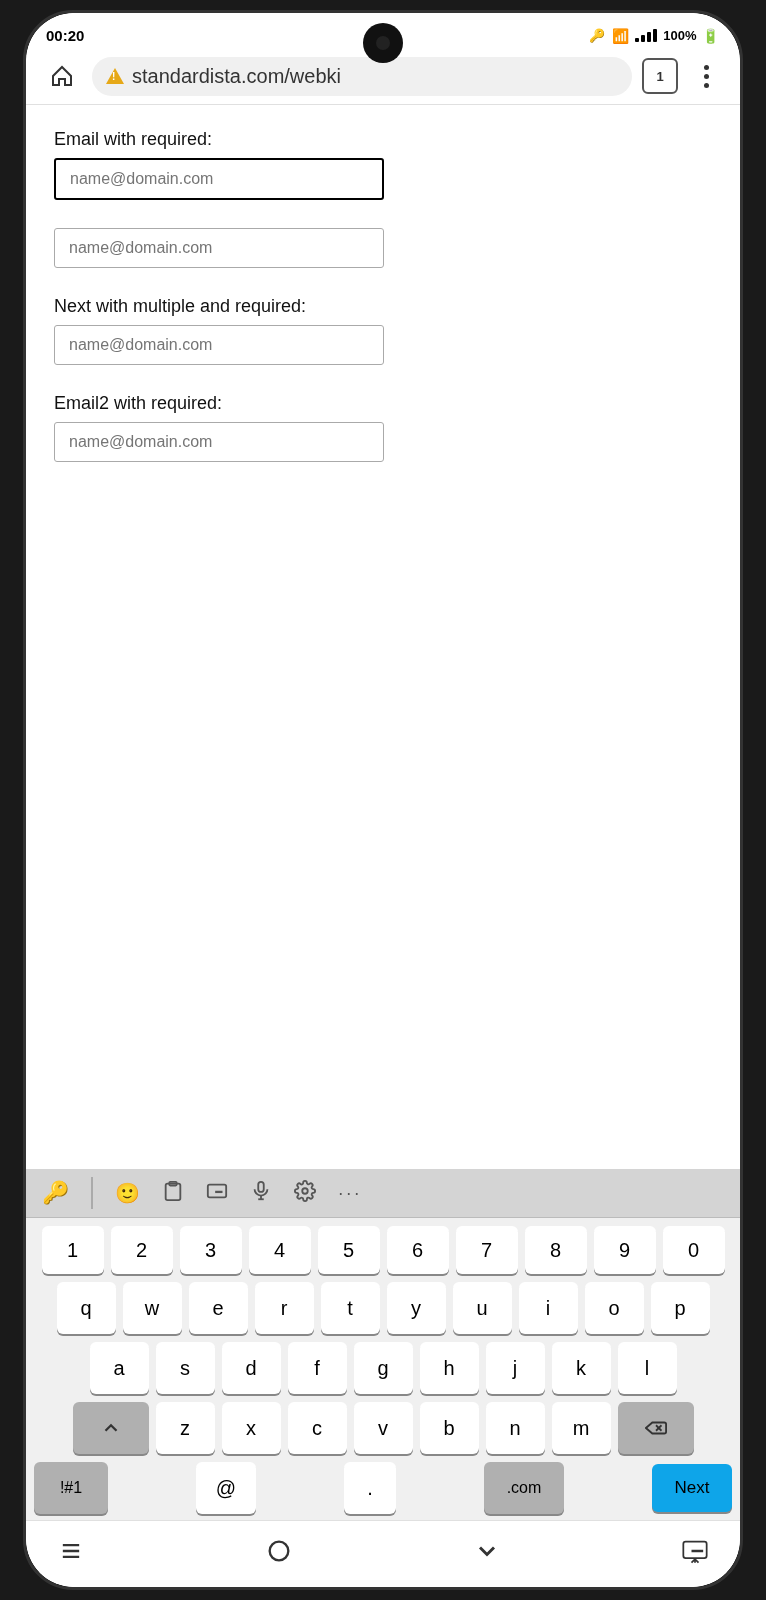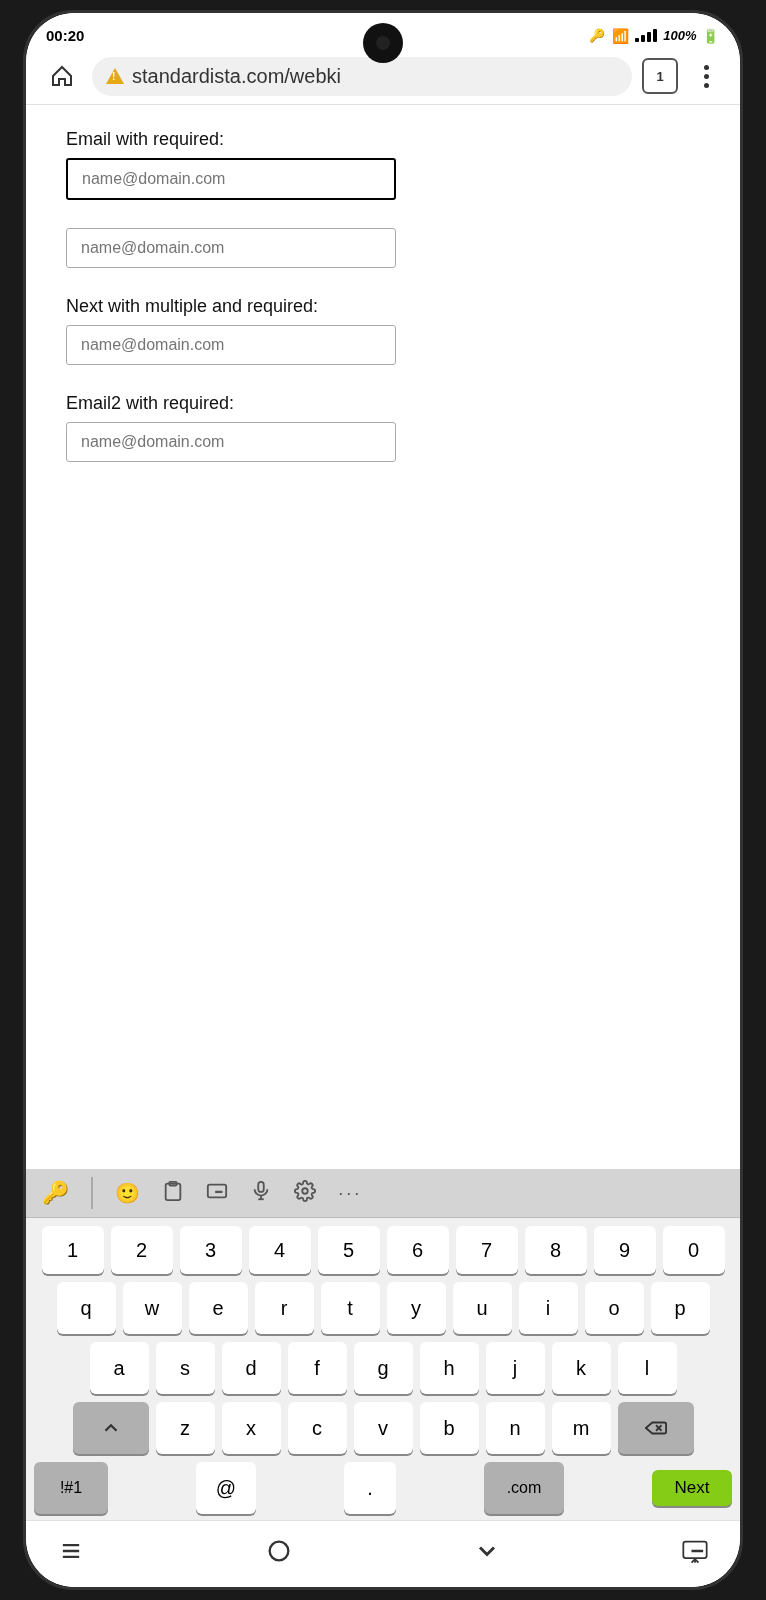--- a/index.html
+++ b/index.html
@@ -147,21 +147,21 @@
       height: 5px;
       background: #333;
       border-radius: 50%;
     }
 
     
     .page-content {
       flex: 1;
       background: #fff;
       overflow: hidden;
-      padding: 24px 40px;
+      padding: 24px 28px;
     }
 
     .form-group {
       margin-bottom: 28px;
     }
 
     .form-label {
       font-size: 18px;
       font-weight: 500;
       color: #111;
@@ -310,23 +310,23 @@
     }
 
     .key-dotcom {
       width: 80px;
       height: 52px;
       font-size: 16px;
     }
 
     .key-next {
       width: 80px;
-      height: 36px;
+      height: 48px;
       font-size: 17px;
-      background: #84cc16;
+      background: #0ea5e9;
     }
 
     
     .bottom-nav {
       background: #fff;
       padding: 10px 20px 16px 20px;
       display: flex;
       justify-content: space-between;
       align-items: center;
       border-top: 1px solid #e0e0e0;
@@ -393,21 +393,21 @@
         <span style="font-size:13px;">🔑</span>
 
         <span class="wifi-icon">📶</span>
 
         <div class="signal-bars">
           <div class="signal-bar" style="height:4px;"></div>
           <div class="signal-bar" style="height:7px;"></div>
           <div class="signal-bar" style="height:10px;"></div>
           <div class="signal-bar" style="height:13px;"></div>
         </div>
-        <span style="font-size:13px; font-weight:600;font-style:italic;">100%</span>
+        <span style="font-size:13px; font-weight:600;">100%</span>
 
         <span style="font-size:14px;">🔋</span>
       </div>
     </div>
 
     <div class="nav-bar">
       <div class="nav-home-btn">
 
         <svg width="24" height="24" viewBox="0 0 24 24" fill="none">
           <path d="M3 12L12 3L21 12V21H15V15H9V21H3V12Z" stroke="#333" stroke-width="2" fill="none"></path>

